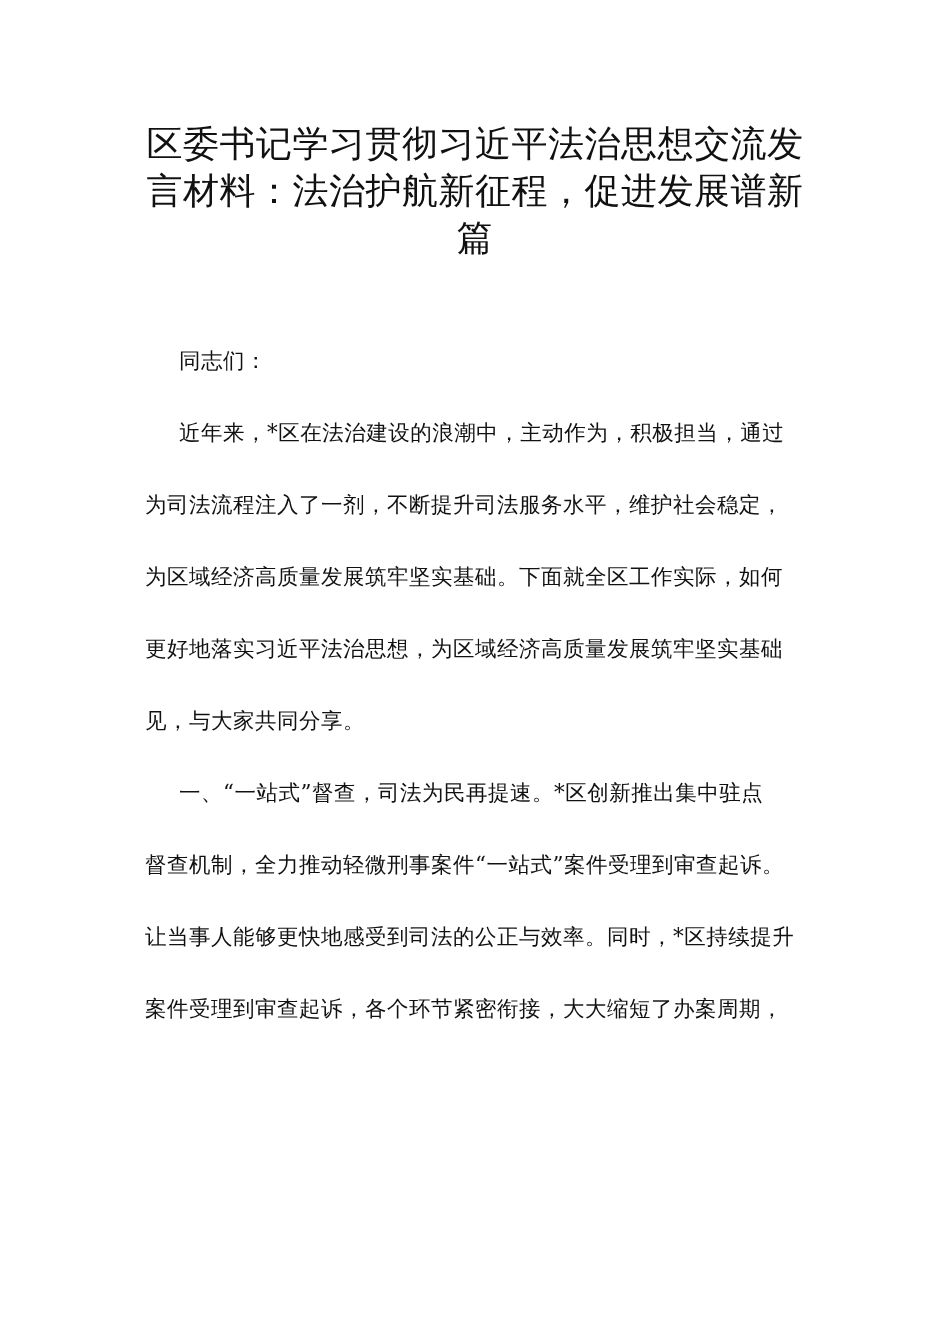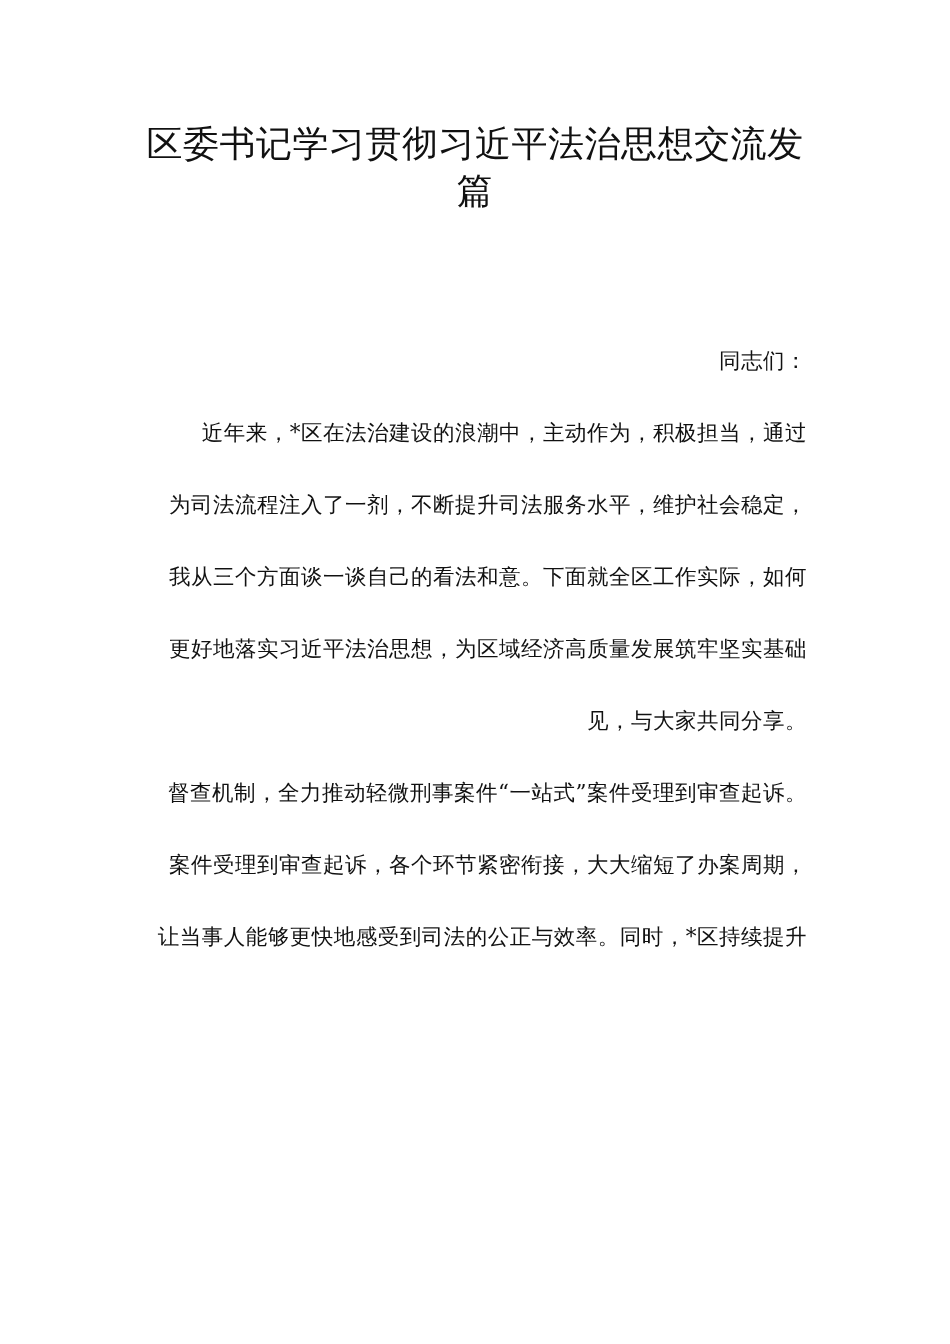--- a/index.html
+++ b/index.html
@@ -3,42 +3,44 @@
 <meta charset="utf-8">
 <style>
   html, body { margin: 0; padding: 0; background: #ffffff; }
   body { width: 950px; height: 1344px; position: relative; overflow: hidden;
          font-family: "DejaVu Serif", "Liberation Serif", serif; color: #111111; }
   .page { position: absolute; left: 0; top: 0; width: 950px; height: 1344px; background: #fff; }
   .title { position: absolute; left: 145px; top: 120px; width: 660px; text-align: center;
            font-size: 36px; line-height: 47px; letter-spacing: 0.5px; color: #111; }
   .title span { display: block; white-space: nowrap; }
   .body { position: absolute; left: 145px; top: 346px; width: 662px; font-size: 21.5px; color: #111; }
-  .line { display: block; height: 72px; line-height: 30px; white-space: nowrap; letter-spacing: 0.5px; text-align: right; }
+  .line { display: block; height: 72px; line-height: 30px; white-space: nowrap; letter-spacing: 0.5px; }
   .indent { padding-left: 34px; }
 </style>
 </head>
 <body>
 
 <div class="page">
   <div class="title">
     <span>区委书记学习贯彻习近平法治思想交流发</span>
+    <span>言材料：法治护航新征程，促进发展谱新</span>
     <span>篇</span>
   </div>
 
   <div class="body">
     <span class="line indent">同志们：</span>
 
     <div>
       <span class="line indent">近年来，*区在法治建设的浪潮中，主动作为，积极担当，通过</span>
       <span class="line">为司法流程注入了一剂，不断提升司法服务水平，维护社会稳定，</span>
-      <span class="line">我从三个方面谈一谈自己的看法和意。下面就全区工作实际，如何</span>
+      <span class="line">为区域经济高质量发展筑牢坚实基础。下面就全区工作实际，如何</span>
       <span class="line">更好地落实习近平法治思想，为区域经济高质量发展筑牢坚实基础</span>
       <span class="line">见，与大家共同分享。</span>
     </div>
 
     <div>
+      <span class="line indent">一、“一站式”督查，司法为民再提速。*区创新推出集中驻点</span>
       <span class="line">督查机制，全力推动轻微刑事案件“一站式”案件受理到审查起诉。</span>
+      <span class="line">让当事人能够更快地感受到司法的公正与效率。同时，*区持续提升</span>
       <span class="line">案件受理到审查起诉，各个环节紧密衔接，大大缩短了办案周期，</span>
-      <span class="line">让当事人能够更快地感受到司法的公正与效率。同时，*区持续提升</span>
     </div>
   </div>
 </div>
 
 </body></html>

